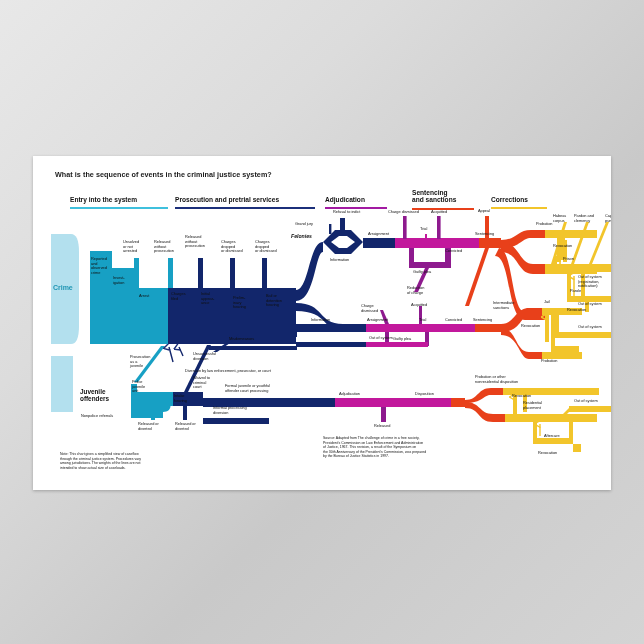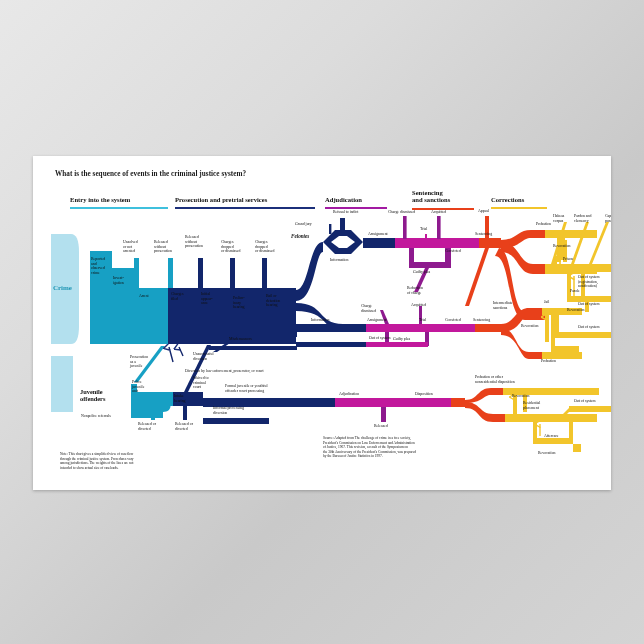--- a/index.html
+++ b/index.html
@@ -7,21 +7,21 @@
   body{
     width:644px;height:644px;overflow:hidden;
     background:linear-gradient(135deg,#e8e8e8 0%,#dcdcdc 30%,#c9c9c9 62%,#d4d4d4 100%);
     font-family:"Liberation Sans", sans-serif;
   }
   #poster{
     position:absolute;left:33px;top:156px;width:578px;height:334px;
     background:#ffffff;box-shadow:0 1px 3px rgba(0,0,0,.25);
     overflow:hidden;
   }
-  #stage{position:absolute;left:0;top:0;width:578px;height:334px;font-family:Liberation Serif, serif;}
+  #stage{position:absolute;left:0;top:0;width:578px;height:334px;}
   svg{position:absolute;left:0;top:0;}
 
   .ttl{
     position:absolute;left:22px;top:14px;font-size:7.2px;font-weight:bold;
     color:#1a1a1a;letter-spacing:.05px;white-space:nowrap;
   }
   .sec{position:absolute;font-size:6.6px;font-weight:bold;white-space:nowrap;}
   .secline{position:absolute;height:2.2px;}
 
   .lbl{

